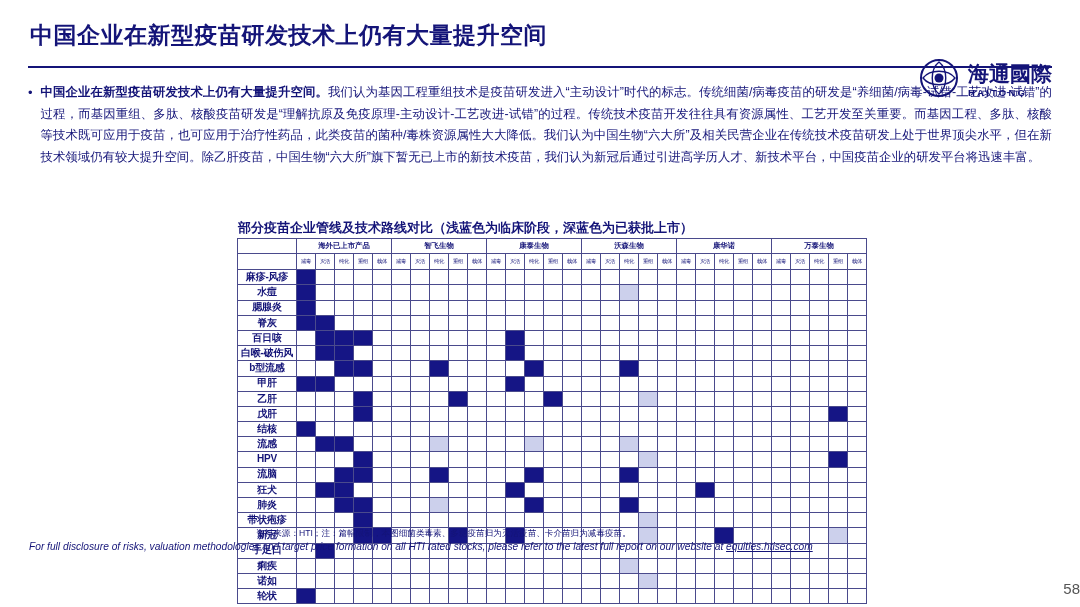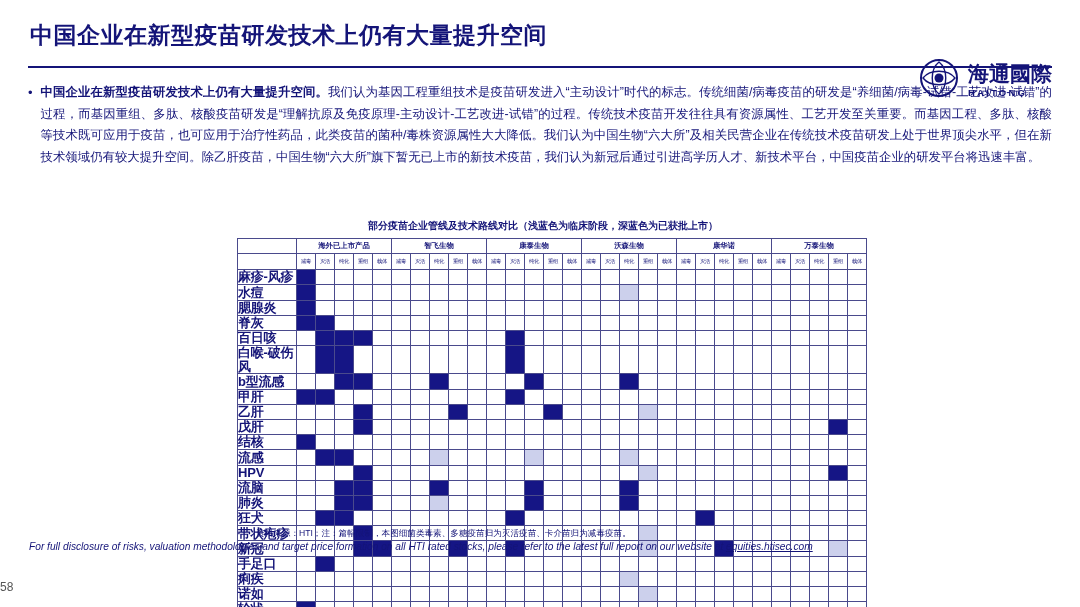--- a/index.html
+++ b/index.html
@@ -68,22 +68,22 @@
     line-height:21.6px;
     text-align:justify;
     color:#141478;
   }
   .para b { font-weight:bold; }
   
   .chart-caption {
     position:absolute;
     left:238px; top:219px;
     width:610px;
-    text-align:center;
-    font-size:10px;
+    text-align:left;
+    font-size:13px;
     font-weight:bold;
     color:#141478;
   }
   
   .matrix {
     position:absolute;
     left:237px; top:238px;
     border-collapse:collapse;
     table-layout:fixed;
   }
@@ -104,23 +104,23 @@
     height:13px;
   }
   .matrix th.sub {
     font-size:5.4px;
     width:18px;
     height:15px;
     letter-spacing:-0.3px;
   }
   .matrix td.rowlabel {
     width:58px;
-    font-size:13px;
+    font-size:10px;
     font-weight:bold;
-    text-align:left;
+    text-align:center;
     letter-spacing:-0.2px;
   }
   .matrix td.corner { width:58px; border-left:1px solid #4a4a8c; }
   .cell-dark  { background:#151585; }
   .cell-light { background:#ccd0ec; }
   .cell-empty { background:#ffffff; }
   
   .source-note {
     position:absolute;
     left:236px; top:528px;
@@ -138,22 +138,22 @@
     color:#141478;
   }
   .disclosure a {
     color:#141478;
     text-decoration:underline;
   }
   .page-num {
     position:absolute;
     left:0; top:580px;
     width:1080px;
-    text-align:left;
-    font-size:12px;
+    text-align:right;
+    font-size:15px;
     color:#555;
   }
 </style>
 </head>
 <body>
 
 <div class="slide-title">中国企业在新型疫苗研发技术上仍有大量提升空间</div>
 
 <div class="logo">
   <span class="logo-mark">
@@ -681,20 +681,53 @@
         <td class="cell-empty"></td>
         <td class="cell-empty"></td>
         <td class="cell-empty"></td>
         <td class="cell-empty"></td>
         <td class="cell-empty"></td>
         <td class="cell-empty"></td>
         <td class="cell-empty"></td>
         <td class="cell-empty"></td>
       </tr>
       <tr>
+        <td class="rowlabel">狂犬</td>
+        <td class="cell-empty"></td>
+        <td class="cell-dark"></td>
+        <td class="cell-dark"></td>
+        <td class="cell-empty"></td>
+        <td class="cell-empty"></td>
+        <td class="cell-empty"></td>
+        <td class="cell-empty"></td>
+        <td class="cell-empty"></td>
+        <td class="cell-empty"></td>
+        <td class="cell-empty"></td>
+        <td class="cell-empty"></td>
+        <td class="cell-dark"></td>
+        <td class="cell-empty"></td>
+        <td class="cell-empty"></td>
+        <td class="cell-empty"></td>
+        <td class="cell-empty"></td>
+        <td class="cell-empty"></td>
+        <td class="cell-empty"></td>
+        <td class="cell-empty"></td>
+        <td class="cell-empty"></td>
+        <td class="cell-empty"></td>
+        <td class="cell-dark"></td>
+        <td class="cell-empty"></td>
+        <td class="cell-empty"></td>
+        <td class="cell-empty"></td>
+        <td class="cell-empty"></td>
+        <td class="cell-empty"></td>
+        <td class="cell-empty"></td>
+        <td class="cell-empty"></td>
+        <td class="cell-empty"></td>
+      </tr>
+      <tr>
         <td class="rowlabel">肺炎</td>
         <td class="cell-empty"></td>
         <td class="cell-empty"></td>
         <td class="cell-dark"></td>
         <td class="cell-dark"></td>
         <td class="cell-empty"></td>
         <td class="cell-empty"></td>
         <td class="cell-empty"></td>
         <td class="cell-light"></td>
         <td class="cell-empty"></td>
@@ -704,53 +737,20 @@
         <td class="cell-dark"></td>
         <td class="cell-empty"></td>
         <td class="cell-empty"></td>
         <td class="cell-empty"></td>
         <td class="cell-empty"></td>
         <td class="cell-dark"></td>
         <td class="cell-empty"></td>
         <td class="cell-empty"></td>
         <td class="cell-empty"></td>
         <td class="cell-empty"></td>
-        <td class="cell-empty"></td>
-        <td class="cell-empty"></td>
-        <td class="cell-empty"></td>
-        <td class="cell-empty"></td>
-        <td class="cell-empty"></td>
-        <td class="cell-empty"></td>
-        <td class="cell-empty"></td>
-        <td class="cell-empty"></td>
-      </tr>
-      <tr>
-        <td class="rowlabel">狂犬</td>
-        <td class="cell-empty"></td>
-        <td class="cell-dark"></td>
-        <td class="cell-dark"></td>
-        <td class="cell-empty"></td>
-        <td class="cell-empty"></td>
-        <td class="cell-empty"></td>
-        <td class="cell-empty"></td>
-        <td class="cell-empty"></td>
-        <td class="cell-empty"></td>
-        <td class="cell-empty"></td>
-        <td class="cell-empty"></td>
-        <td class="cell-dark"></td>
-        <td class="cell-empty"></td>
-        <td class="cell-empty"></td>
-        <td class="cell-empty"></td>
-        <td class="cell-empty"></td>
-        <td class="cell-empty"></td>
-        <td class="cell-empty"></td>
-        <td class="cell-empty"></td>
-        <td class="cell-empty"></td>
-        <td class="cell-empty"></td>
-        <td class="cell-dark"></td>
         <td class="cell-empty"></td>
         <td class="cell-empty"></td>
         <td class="cell-empty"></td>
         <td class="cell-empty"></td>
         <td class="cell-empty"></td>
         <td class="cell-empty"></td>
         <td class="cell-empty"></td>
         <td class="cell-empty"></td>
       </tr>
       <tr>

